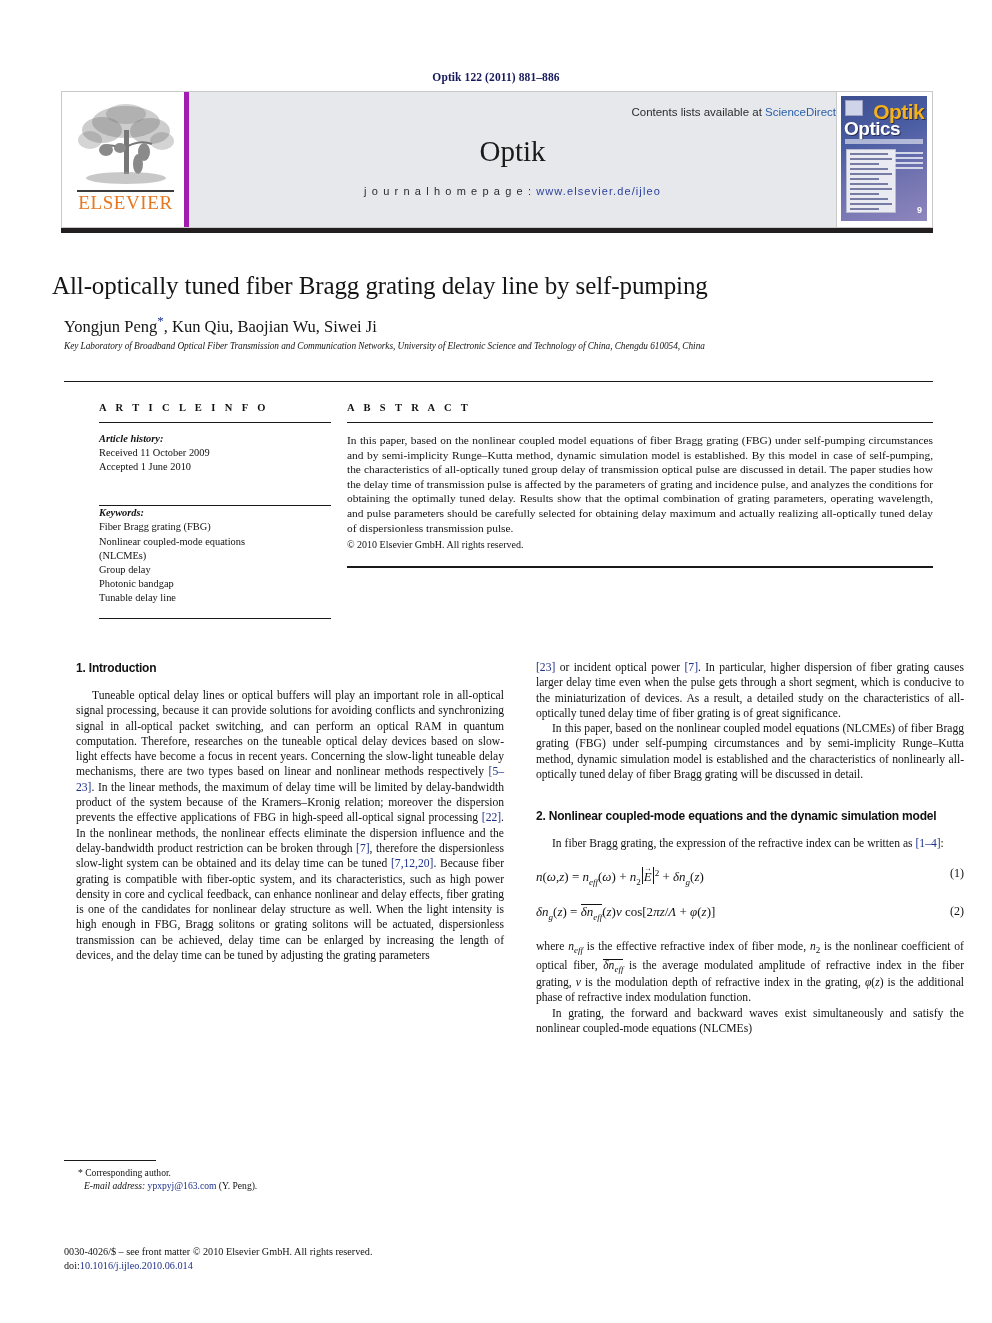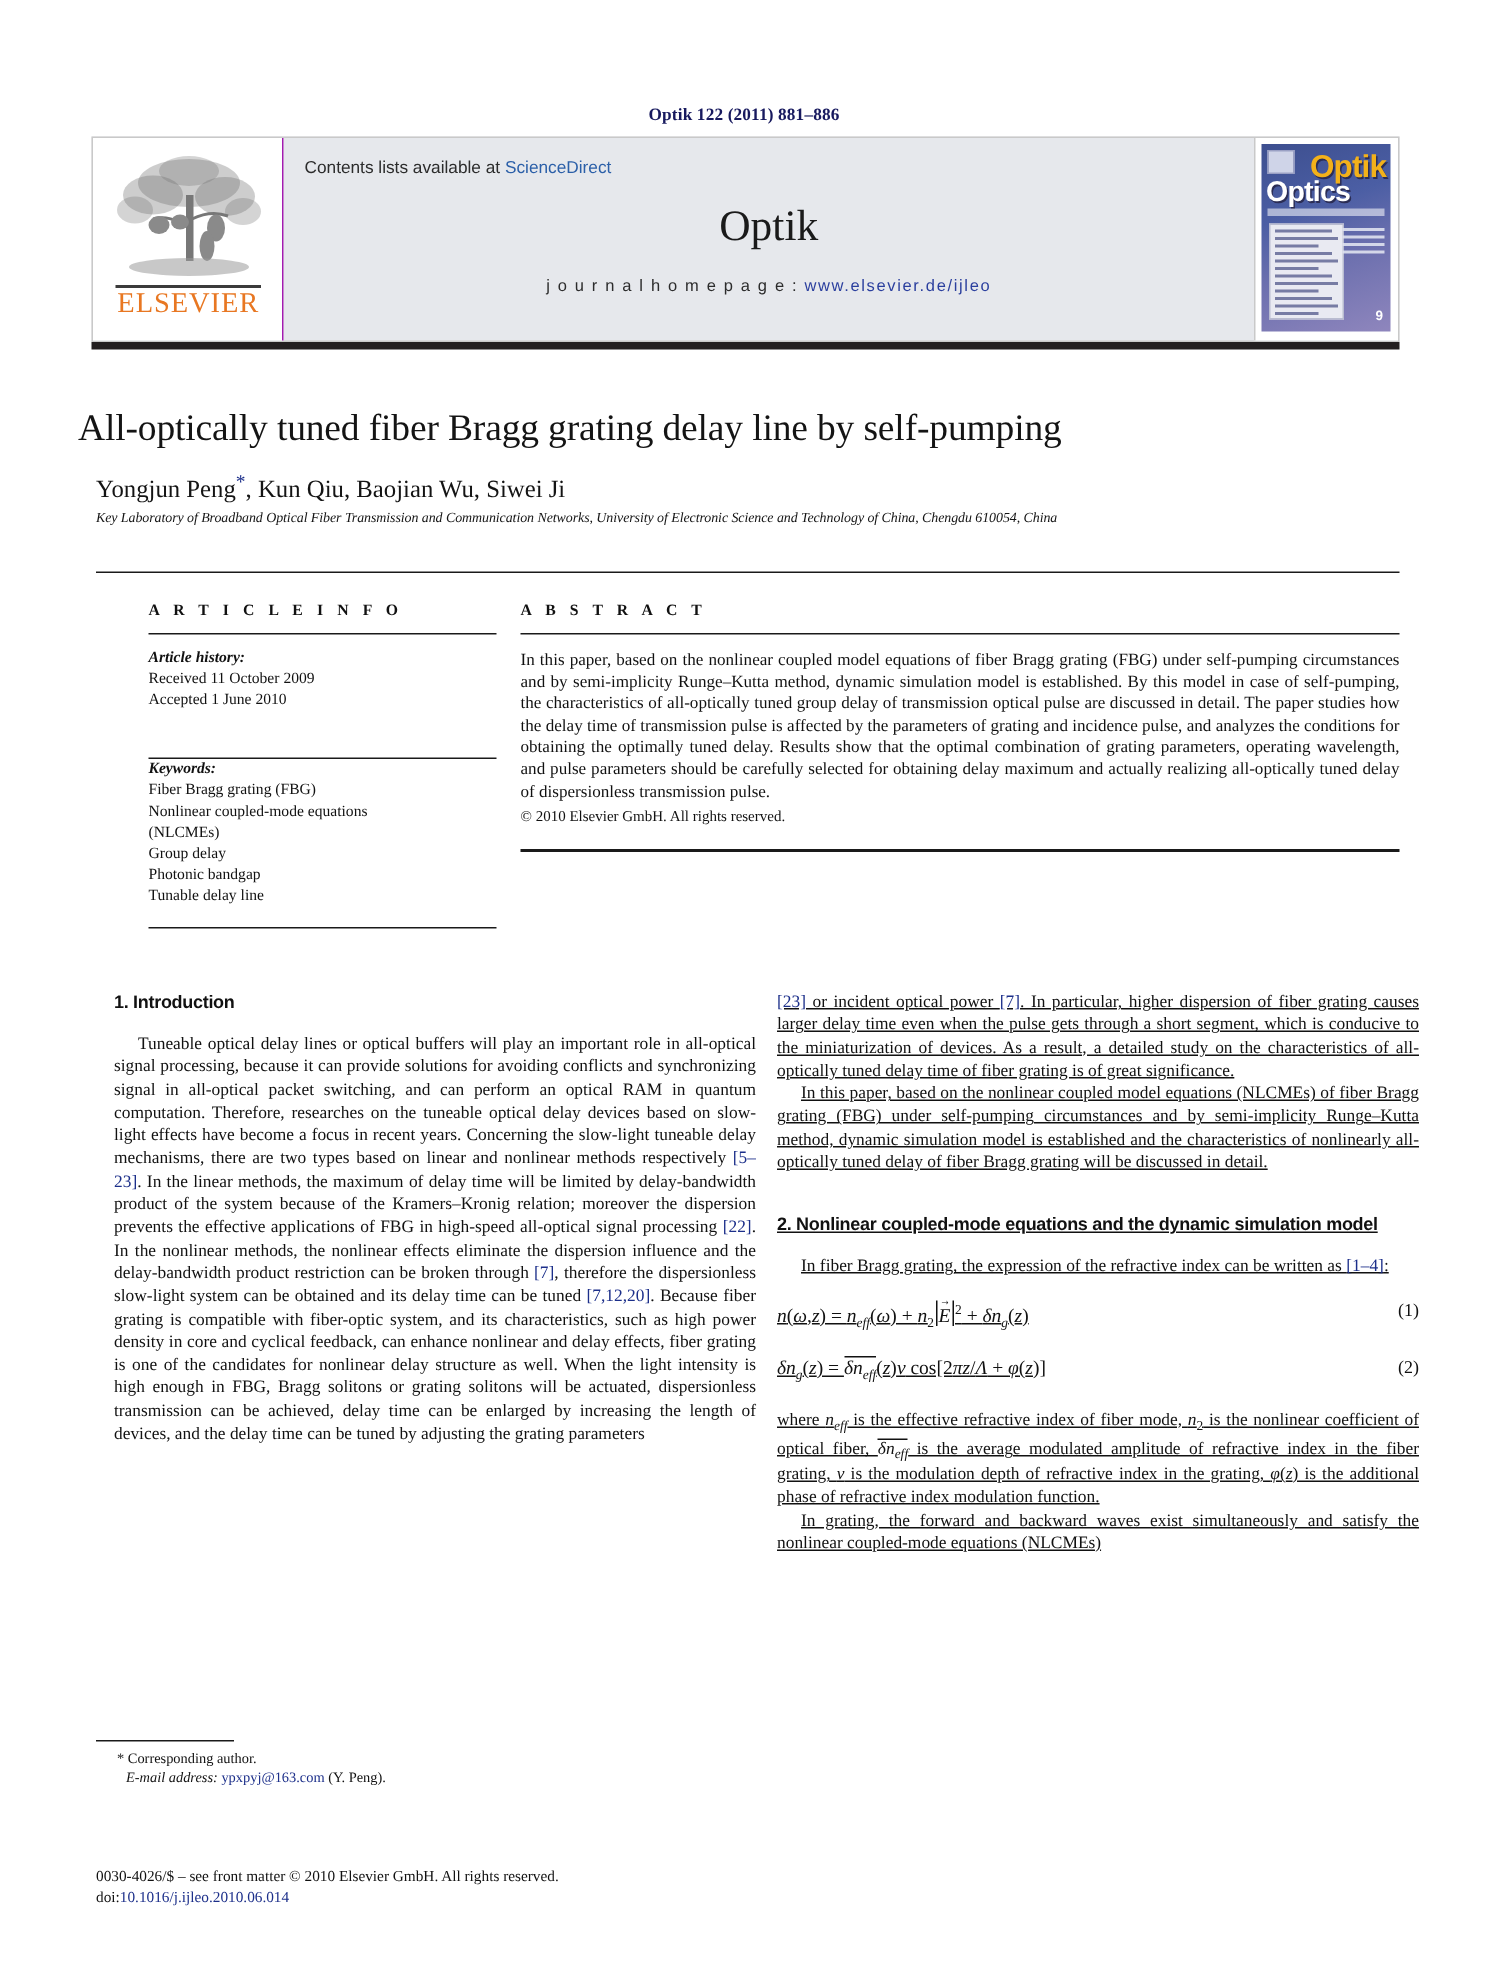--- a/index.html
+++ b/index.html
@@ -26,21 +26,21 @@
   
   .header{
     position:absolute;left:61px;top:91px;width:872px;height:137px;
     border:1px solid #c9c9c9;
     background:#e6e8ec;
     box-sizing:border-box;
   }
   .logo-box{
     position:absolute;left:0;top:0;width:127px;height:135px;
     background:#ffffff;
-    border-right:1px solid #a21caf;
+    border-right:5px solid #a21caf;
     box-sizing:border-box;
   }
   .tree{position:absolute;left:14px;top:8px;width:100px;height:88px;}
   .elsevier-word{
     position:absolute;left:0;top:100px;width:127px;text-align:center;
     color:#e87722;font-family:"Liberation Serif",serif;
     font-size:19px;letter-spacing:0.6px;
   }
   .elsevier-rule{
     position:absolute;left:15px;top:98px;width:97px;height:1.6px;background:#3b3b3b;
@@ -87,21 +87,21 @@
   }
   .cover .emblem{
     position:absolute;left:4px;top:4px;width:16px;height:14px;
     background:#cfd4e8;border:1px solid #9aa0c4;
   }
 
   .hdr-center{
     position:absolute;left:127px;right:96px;top:0;bottom:0;
   }
   .contents{
-    position:absolute;top:14px;left:14px;right:0;text-align:left;
+    position:absolute;top:14px;left:4px;right:0;text-align:right;
     font-family:"Liberation Sans",sans-serif;font-size:11.5px;color:#2c2c2c;
   }
   .contents .sd{color:#2b5fa8;}
   .optik-title{
     position:absolute;top:43px;left:0;right:0;text-align:center;
     font-family:"Liberation Serif",serif;font-size:29px;color:#1a1a1a;
   }
   .homepage{
     position:absolute;top:93px;left:0;right:0;text-align:center;
     font-family:"Liberation Sans",sans-serif;font-size:11px;color:#2c2c2c;
@@ -160,21 +160,21 @@
     font-family:"Liberation Serif",serif;font-size:10px;color:#111;
   }
 
   
   .bodycol{
     position:absolute;top:660px;
     font-family:"Liberation Serif",serif;font-size:11.6px;color:#111;
     line-height:15.3px;text-align:justify;margin-left:12px;
   }
   .col-left{left:64px;width:428px;}
-  .col-right{left:506px;width:428px;text-decoration:underline;}
+  .col-right{left:524px;width:428px;}
   .sechead{
     font-family:"Liberation Sans",sans-serif;font-weight:bold;font-size:12px;
     color:#111;line-height:16px;margin:0 0 12px 0;letter-spacing:-0.2px;
   }
   .sechead.sp{margin-top:26px;}
   p.par{margin:0;text-indent:16px;}
   .ref{color:#1c2f8a;}
 
   .eq{
     position:relative;margin:14px 0 0 0;text-align:left;

